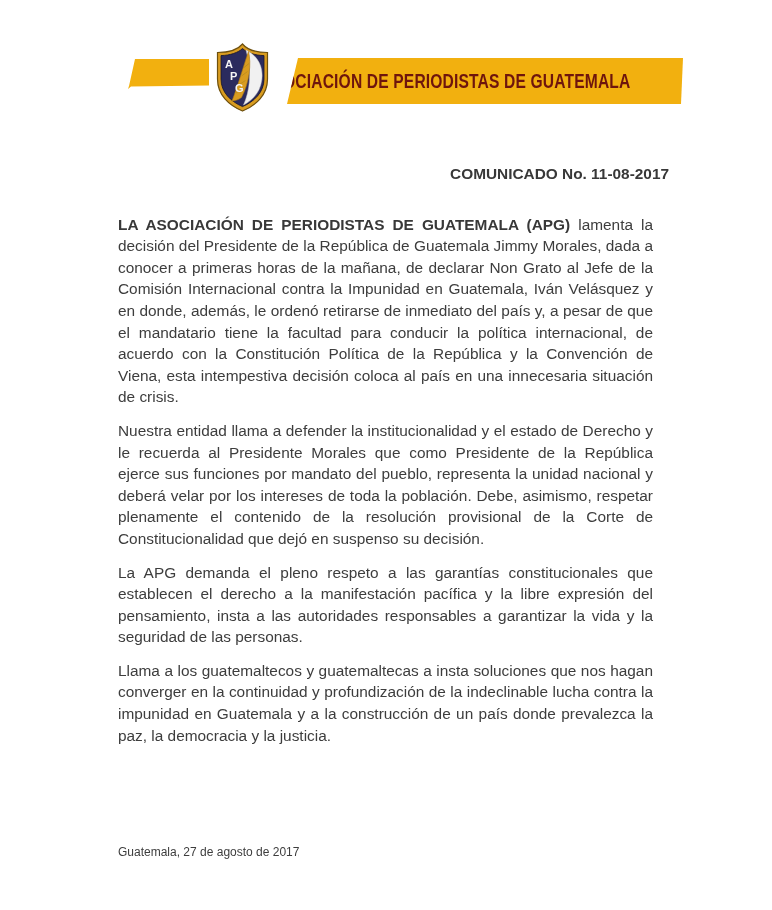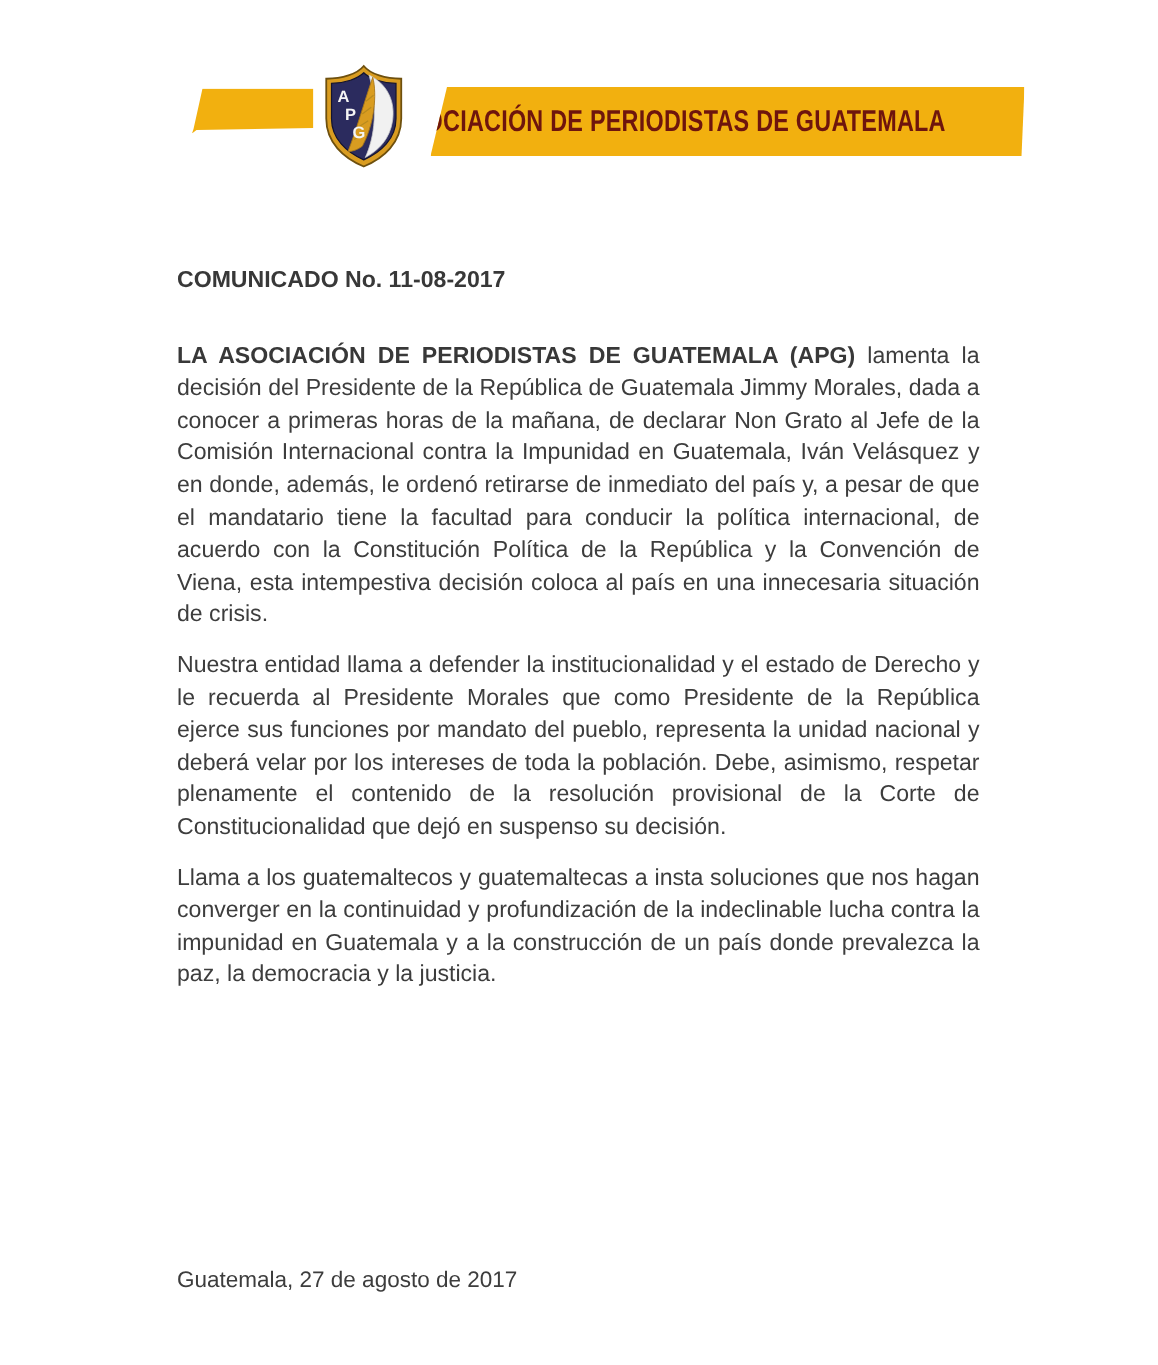--- a/index.html
+++ b/index.html
@@ -49,33 +49,34 @@
   
   .content {
     position: absolute;
     left: 118px; top: 163px;
     width: 551px;
     font-size: 15.4px;
     line-height: 21.6px;
   }
   .doc-title {
     font-weight: bold;
-    margin: 13px 0 29px 0;
+    margin: 0 0 29px 0;
     color: #383838;
+    text-align: right;
   }
   .content p {
     margin: 0 16px 12px 0;
     text-align: justify;
   }
   .content p strong { color: #383838; }
 
   .dateline {
     position: absolute;
     left: 118px; top: 845px;
-    font-size: 15px;
+    font-size: 12px;
     color: #3d3d3d;
   }
 
   .shield text {
     font-family: "Liberation Sans", sans-serif;
     font-weight: bold;
     font-size: 11px;
     fill: #f5f5f5;
   }
 </style>
@@ -110,19 +111,20 @@
 </div>
 
 <div class="content">
 
   <div class="doc-title">COMUNICADO No. 11-08-2017</div>
 
   <p><strong>LA ASOCIACIÓN DE PERIODISTAS DE GUATEMALA (APG)</strong> <span>lamenta  la decisión  del Presidente de la República de Guatemala  Jimmy Morales, dada a conocer a primeras horas de la mañana, de declarar Non Grato al Jefe de la Comisión Internacional contra la Impunidad en Guatemala, Iván Velásquez y  en donde, además, le ordenó retirarse de inmediato del país y, a pesar de que el mandatario tiene la facultad para conducir la política internacional, de acuerdo con la Constitución Política de la República y la Convención de Viena, esta intempestiva decisión coloca al país en una innecesaria situación de crisis.</span></p>
 
   <p>Nuestra entidad llama a defender la institucionalidad y el estado de Derecho y le recuerda al Presidente Morales que como Presidente de la República ejerce sus funciones por mandato del pueblo,  representa la unidad nacional y deberá velar por los intereses de toda la población. Debe, asimismo, respetar plenamente el contenido de la resolución provisional de la Corte de Constitucionalidad que dejó en suspenso su decisión.</p>
 
+  <p>La APG demanda el pleno respeto a las garantías constitucionales que establecen el derecho a la manifestación pacífica y la libre expresión del pensamiento, insta a las autoridades responsables a garantizar la vida y la seguridad de las personas.</p>
 
 
   <p>Llama a los guatemaltecos y guatemaltecas a insta soluciones que nos hagan converger en la continuidad y profundización de la indeclinable lucha contra la impunidad en Guatemala y a la construcción de un país donde prevalezca la paz, la democracia y la justicia.</p>
 
 </div>
 
 <div class="dateline">Guatemala, 27 de agosto de 2017</div>
 
 </body></html>

